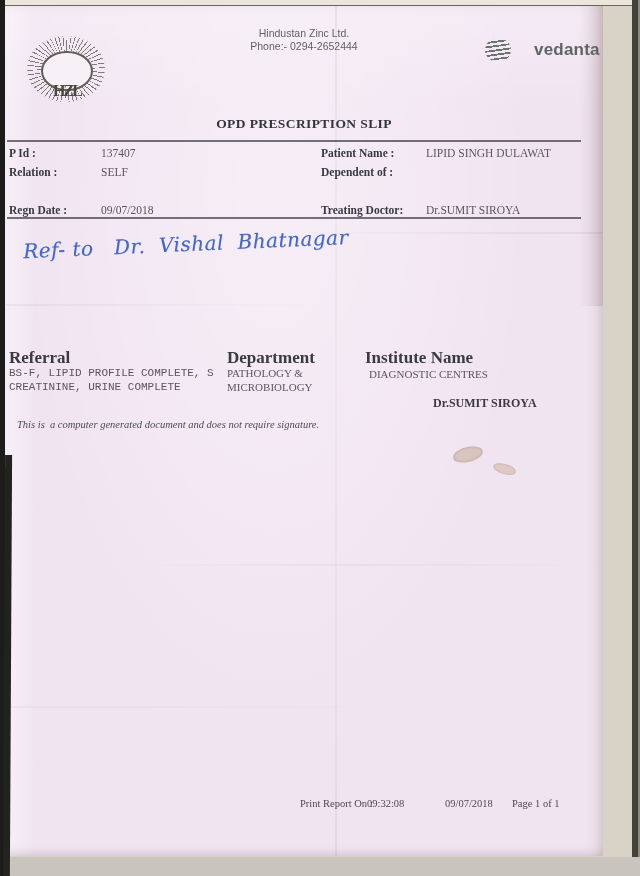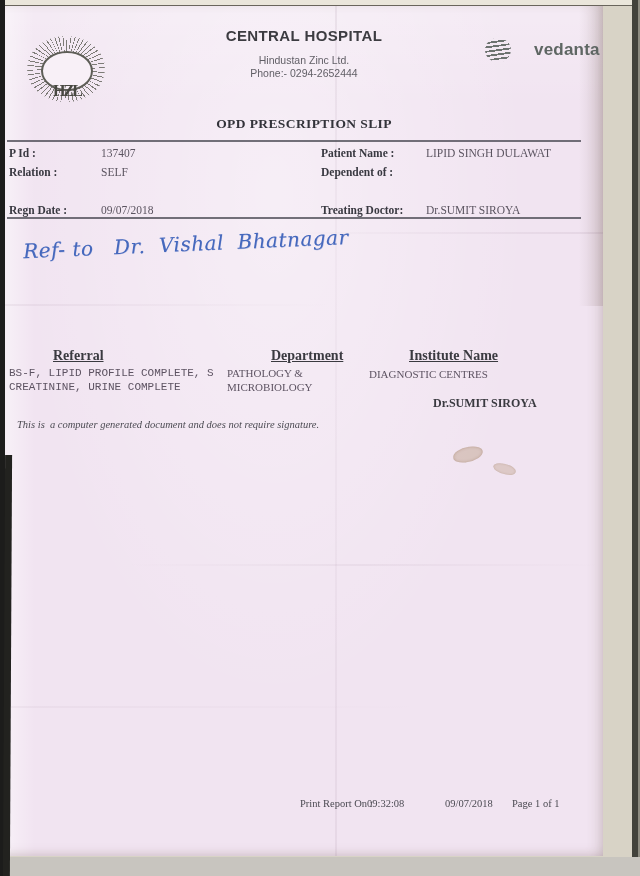--- a/index.html
+++ b/index.html
@@ -92,22 +92,22 @@
   .r-val { left: 421px; }
   .row-0 { top: 141px; } .row-1 { top: 160px; } .row-2 { top: 179px; } .row-3 { top: 198px; }
 
   
   .handwriting { position: absolute; left: 18px; top: 224px; width: 420px;
     font-family: "DejaVu Serif", serif; font-style: italic; font-size: 20px;
     color: #4568bd; letter-spacing: 0.5px; transform: rotate(-2.5deg);
     white-space: pre; text-shadow: 0.4px 0.4px 0 rgba(69,104,189,0.35); }
 
   
-  .sec-heading { position: absolute; top: 342px; font-weight: bold; font-size: 14px;
-    text-decoration: underline; color: #3a3a40; white-space: nowrap; margin-left: 44px; }
+  .sec-heading { position: absolute; top: 342px; font-weight: bold; font-size: 17px;
+    color: #3a3a40; white-space: nowrap; }
   .sec-h-referral { left: 4px; }
   .sec-h-department { left: 222px; }
   .sec-h-institute { left: 360px; }
   .sec-body { position: absolute; font-size: 11px; color: #5d5362; line-height: 14px; }
   .sec-b-referral { left: 4px; top: 360px; width: 218px; font-family: Liberation Mono, monospace; }
   .sec-b-department { left: 222px; top: 360px; width: 125px; }
   .sec-b-institute { left: 364px; top: 361px; width: 180px; }
   .doctor-sign { position: absolute; left: 428px; top: 390px; font-weight: bold;
     font-size: 12px; color: #3a3a40; white-space: nowrap; }
 
@@ -144,21 +144,20 @@
     <div class="stain stain-2"></div>
 
     <div class="hzl-logo">
       <div class="sunburst"></div>
       <div class="hzl-oval">
         <span class="hzl-mono">HZL</span>
       </div>
     </div>
 
     <div class="head-center">
-      <div class="hospital-name">CENTRAL HOSPITAL</div>
       <div class="head-sub">Hindustan Zinc Ltd.</div>
       <div class="head-sub">Phone:- 0294-2652444</div>
     </div>
 
     <div class="vedanta">
       <div class="vedanta-globe"></div>
       <span class="vedanta-text">vedanta</span>
     </div>
 
     <div class="doc-title">OPD PRESCRIPTION SLIP</div>

